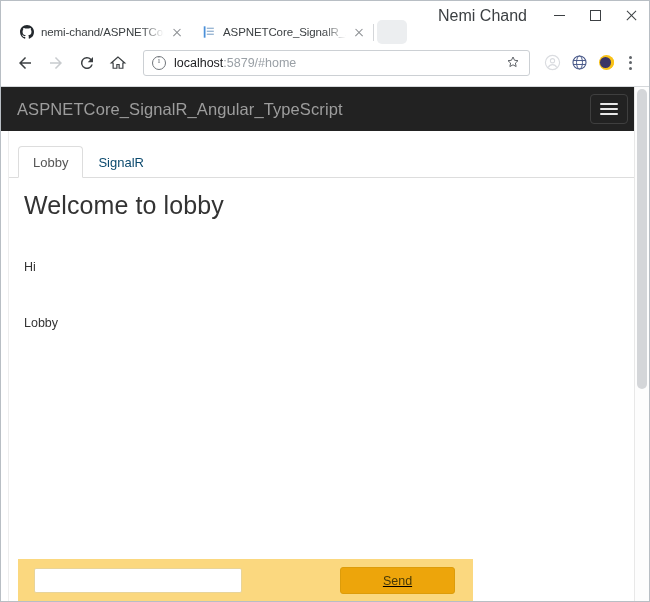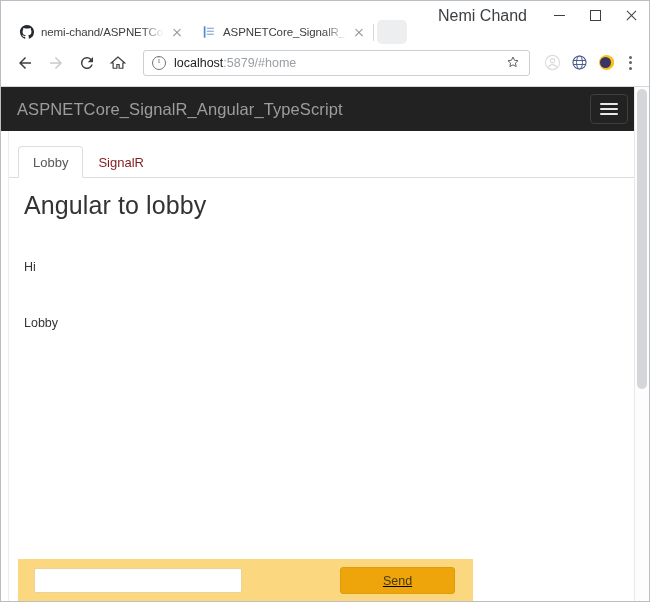--- a/index.html
+++ b/index.html
@@ -332,21 +332,21 @@
     border: 1px solid transparent;
   }
   .nav-tab.active {
     color: #555555;
     background: #ffffff;
     border: 1px solid #dddddd;
     border-bottom-color: #ffffff;
     border-radius: 4px 4px 0 0;
   }
   .nav-tab.link {
-    color: #7f1d1d;
+    color: #0c4a6e;
   }
 
   
   .content {
     padding: 14px 0 0 15px;
     flex: 1 1 auto;
     min-height: 0;
   }
   .page-title {
     font-size: 25px;
@@ -555,21 +555,21 @@
       </div>
 
       <div class="container">
 
         <div class="nav-tabs">
           <span class="nav-tab active">Lobby</span>
           <span class="nav-tab link">SignalR</span>
         </div>
 
         <div class="content">
-          <h1 class="page-title">Angular to lobby</h1>
+          <h1 class="page-title">Welcome to lobby</h1>
           <div class="msg">Hi</div>
           <div class="msg">Lobby</div>
         </div>
 
         <div class="chatbar">
           <input class="chat-input" type="text" placeholder="" style="">
           <button class="send-btn">Send</button>
         </div>
 
       </div>

